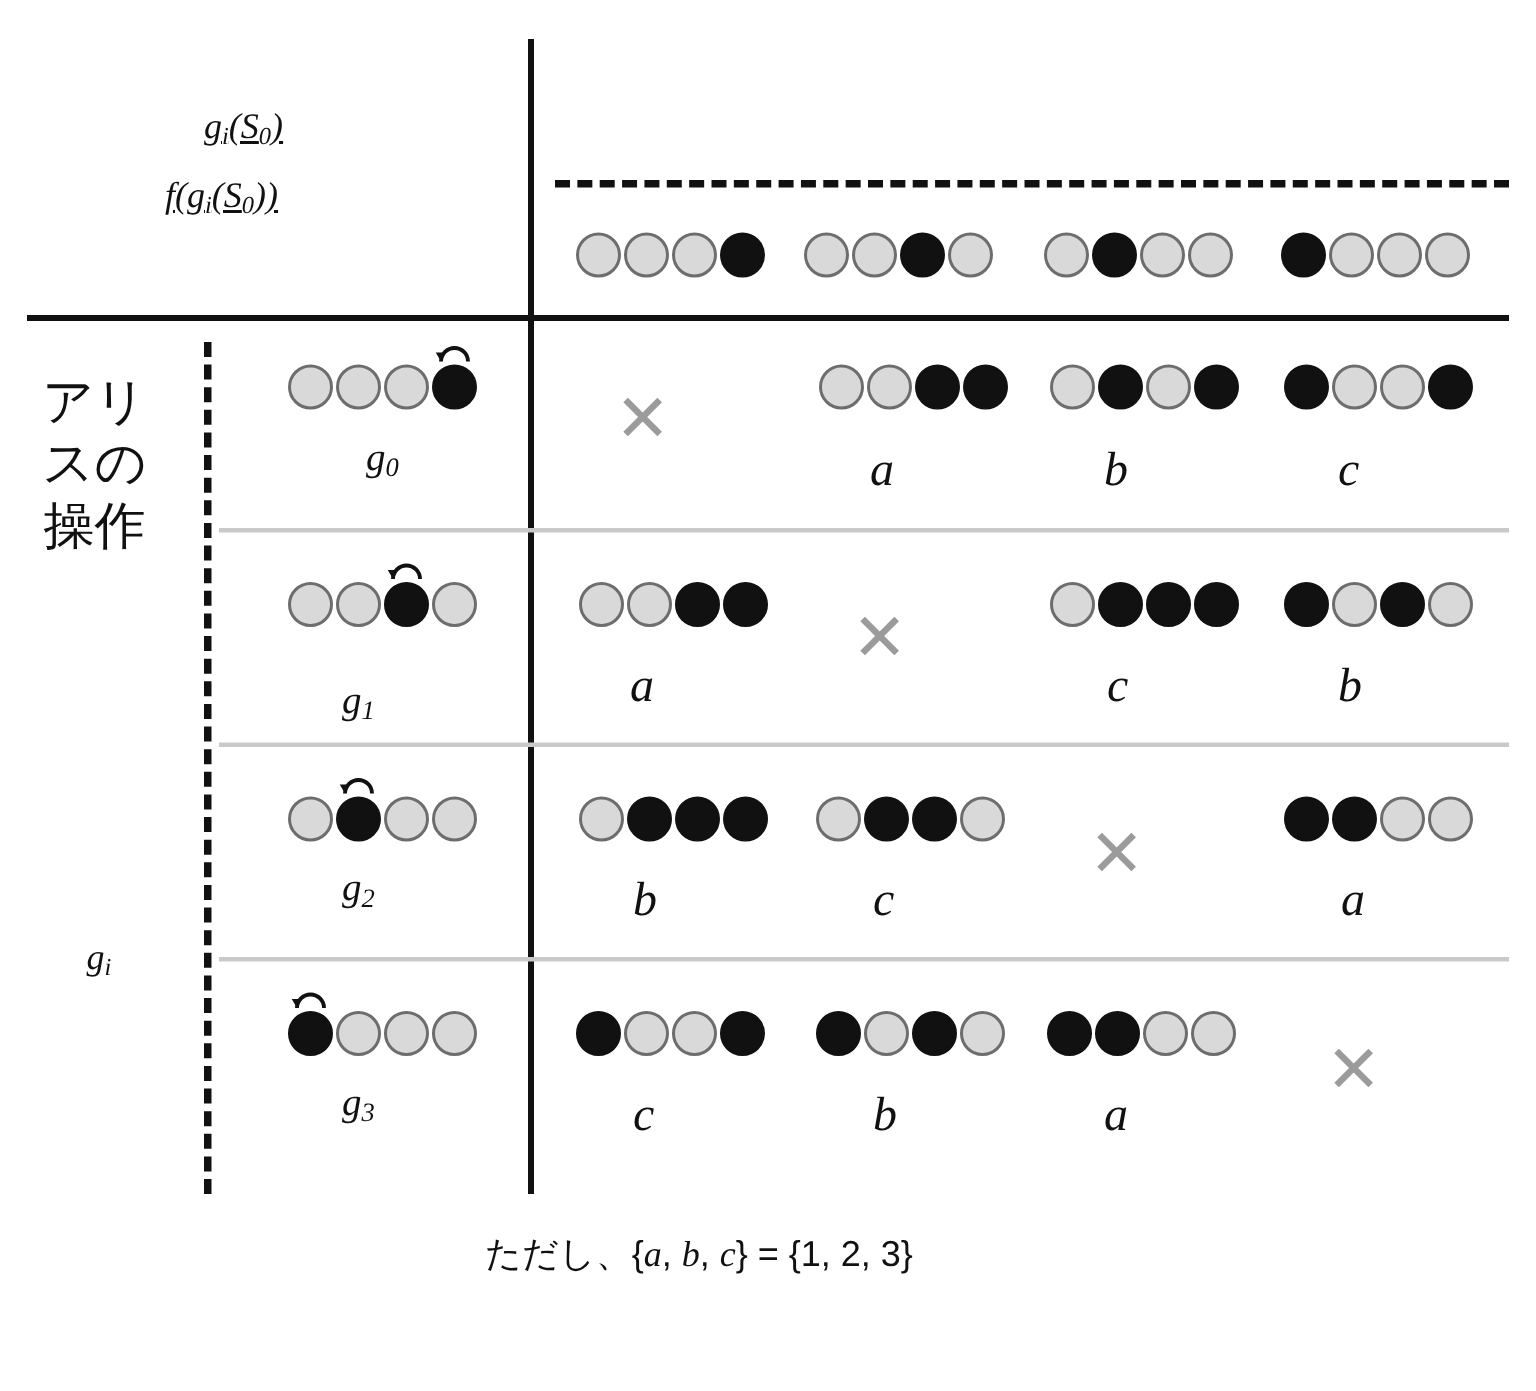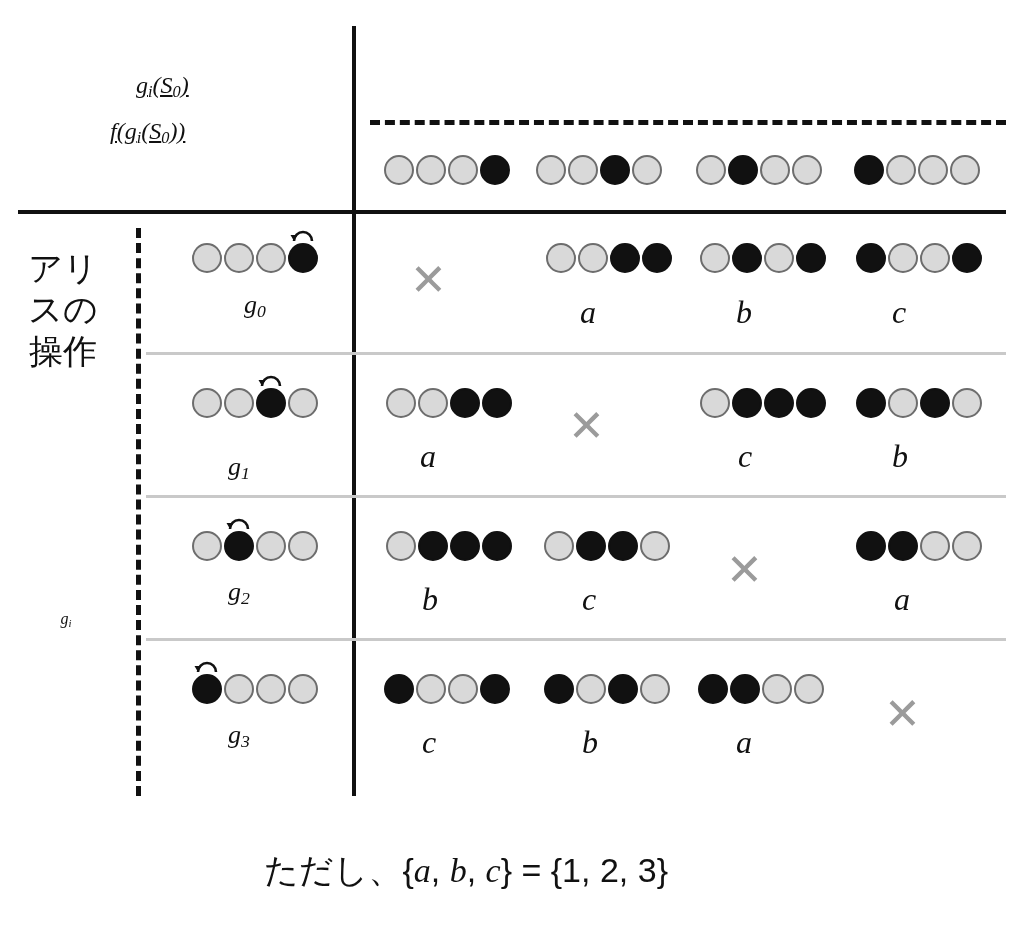--- a/index.html
+++ b/index.html
@@ -98,34 +98,34 @@
     left: 28px;
     top: 248px;
     width: 70px;
     font-size: 34px;
     line-height: 1.22;
     text-align: center;
   }
   .side-gi {
     position: absolute;
     left: 36px;
-    top: 610px;
+    top: 626px;
     width: 60px;
     text-align: center;
     font-style: italic;
-    font-size: 16px;
+    font-size: 24px;
     font-family: "Liberation Serif", serif;
   }
   .footer {
     position: absolute;
     left: 0;
-    top: 848px;
+    top: 820px;
     width: 932px;
     text-align: center;
-    font-size: 34px;
+    font-size: 24px;
     font-family: "Liberation Sans", sans-serif;
   }
   .footer .mathi {
     font-family: "Liberation Serif", serif;
     font-style: italic;
   }
 
   
   .coins {
     position: absolute;

